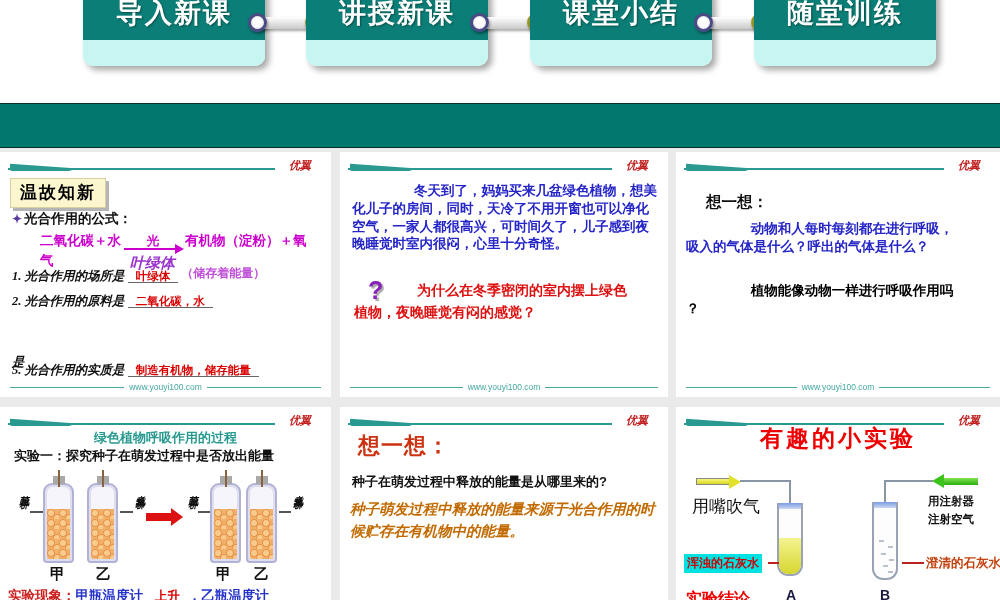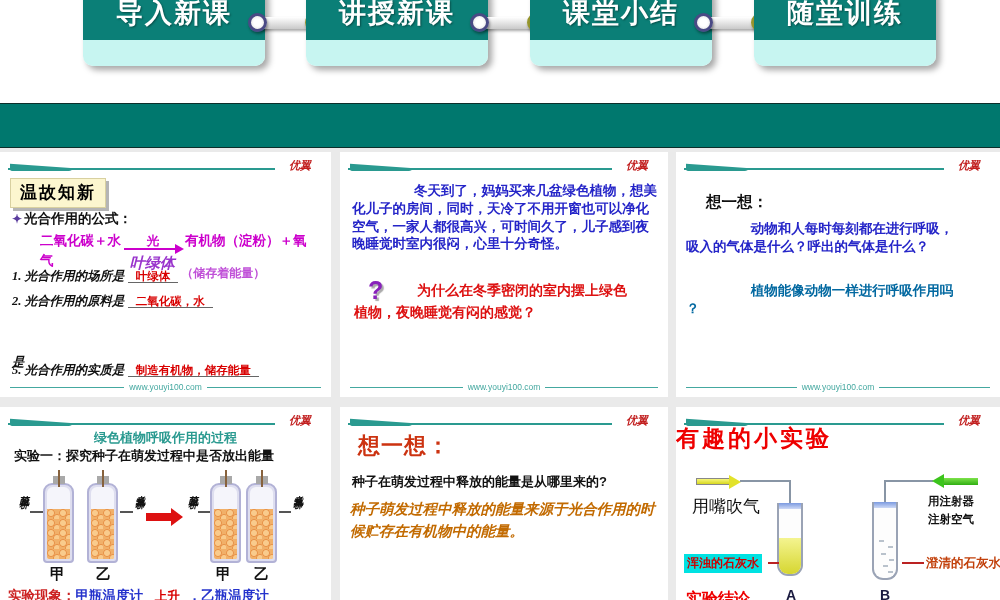--- a/index.html
+++ b/index.html
@@ -74,21 +74,21 @@
         font-size:13.5px;line-height:1.32;text-indent:4.6em}
   .s2-qm{position:absolute;left:28px;top:124px;color:#8822bb;font-size:25px;font-weight:bold;
         text-shadow:2px 2px 1px #aaa}
   .s2-q{position:absolute;left:14px;top:128px;width:282px;color:#dd1111;font-weight:bold;
         font-size:14px;line-height:1.55;text-indent:4.5em}
 
   
   .s3-t{position:absolute;left:30px;top:40px;color:#111;font-size:15.5px;font-weight:bold}
   .s3-p1{position:absolute;left:10px;top:68px;width:270px;color:#2525c8;font-weight:bold;
          font-size:13.5px;line-height:1.35;text-indent:4.8em}
-  .s3-p2{position:absolute;left:10px;top:130px;width:272px;color:#0369a1;font-weight:bold;
+  .s3-p2{position:absolute;left:10px;top:130px;width:272px;color:#000000;font-weight:bold;
          font-size:13.5px;line-height:1.35;text-indent:4.8em;line-break:anywhere}
 
   
   .s4-title{position:absolute;left:0;right:0;top:22px;text-align:center;color:#2a9a90;
             font-size:13px;font-weight:bold}
   .s4-sub{position:absolute;left:14px;top:40px;color:#111;font-size:13px;font-weight:bold}
   .flask{position:absolute;top:76px;width:31px;height:80px;background:#dedeef;
          border:2px solid #b2b2d6;border-radius:9px 9px 4px 4px}
   .flask .inner{position:absolute;left:2px;right:2px;top:2px;bottom:2px;background:#f5f5fb;
          border-radius:6px 6px 2px 2px;overflow:hidden}
@@ -109,21 +109,21 @@
   .s4-obs .ans{font-size:12.5px;border-bottom:1.5px solid #2533cc}
 
   
   .s5-t{position:absolute;left:18px;top:24px;color:#cc3311;font-size:22px;font-weight:bold;letter-spacing:1px}
   .s5-q{position:absolute;left:12px;top:66px;width:312px;color:#111;font-size:13px;font-weight:bold}
   .s5-a{position:absolute;left:10px;top:92px;width:314px;color:#c26a00;font-size:14.5px;line-height:1.5}
   .s5-n{position:absolute;left:14px;top:150px;width:302px;color:#111;font-size:14.5px;font-weight:bold;line-height:1.45}
   .s5-n .hl{color:#cc3311}
 
   
-  .s6-t{position:absolute;left:0;right:0;top:16px;color:#ee0000;
+  .s6-t{position:absolute;left:0;right:0;top:16px;text-align:center;color:#ee0000;
         font-size:23px;font-weight:bold;letter-spacing:3px}
   .arrowY{position:absolute;left:20px;top:71px;width:34px;height:7px;
         background:linear-gradient(#f6f67a,#d8d820);border:1px solid #888}
   .arrowY::after{content:"";position:absolute;right:-12px;top:-4.5px;border-left:12px solid #e2e22a;
         border-top:7px solid transparent;border-bottom:7px solid transparent}
   .pipeA{position:absolute;left:64px;top:73px;width:51px;height:24px;
         border-top:2px solid #8895a5;border-right:2px solid #8895a5}
   .pipeA2{position:absolute;left:108px;top:96px;width:2px;height:14px;background:#8895a5}
   .tube{position:absolute;width:26px;background:#fdfdfd;border:2px solid #9aa3b5;
         border-top:none;border-radius:0 0 11px 11px}

